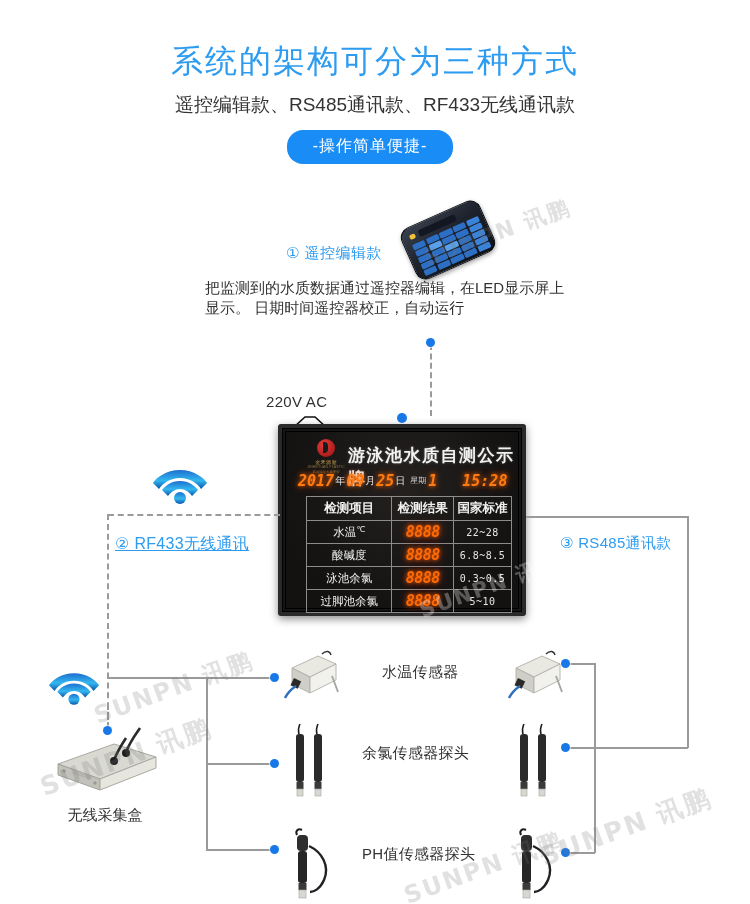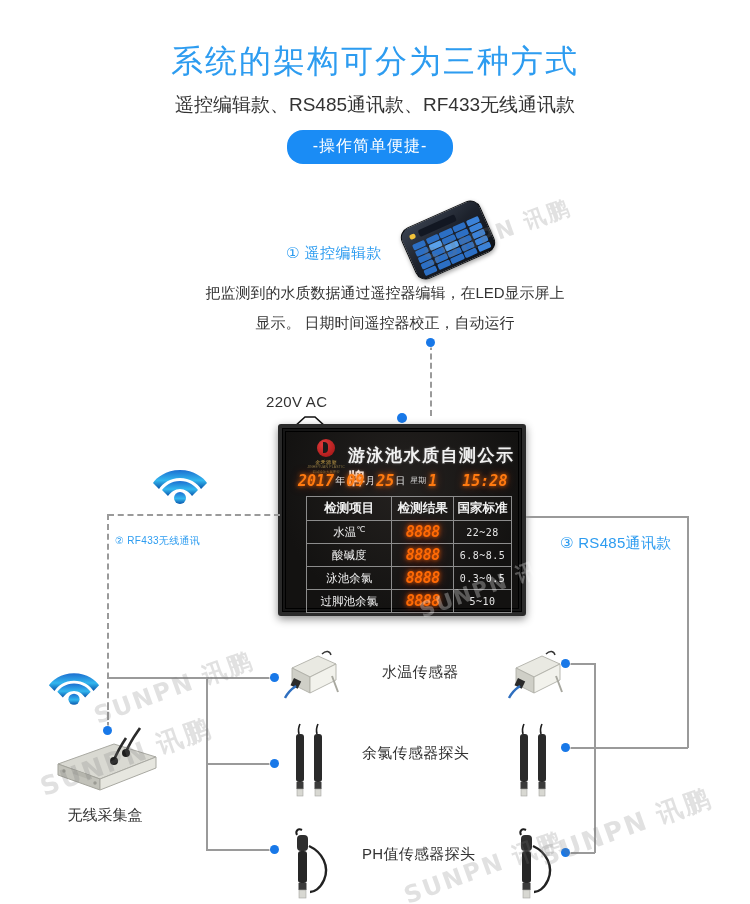--- a/index.html
+++ b/index.html
@@ -33,21 +33,21 @@
     border-radius: 16px; letter-spacing: 1px;
   }
 
   
   .sec1-label {
     position: absolute; left: 286px; top: 244px;
     font-size: 15px; color: #2d9cf0; letter-spacing: .5px;
   }
   .sec1-desc {
     position: absolute; left: 205px; top: 278px; width: 360px;
-    font-size: 15px; color: #333; line-height: 30px; text-align: center;
+    font-size: 15px; color: #333; line-height: 20px; text-align: left;
   }
   .remote {
     position: absolute; left: 405px; top: 212px;
     width: 86px; height: 56px;
     transform: rotate(-24deg);
   }
   .remote-body {
     width: 100%; height: 100%;
     background: linear-gradient(160deg,#3a4250 0%,#1d222c 45%,#0e1116 100%);
     border-radius: 11px;
@@ -174,21 +174,21 @@
     transform: rotate(-20deg);
     letter-spacing: 2px;
     pointer-events: none;
     white-space: nowrap;
   }
   .wm-light { color: rgba(255,255,255,.30); }
 
   
   .lbl-rf {
     position: absolute; left: 115px; top: 534px;
-    font-size: 10px; color: #2d9cf0; letter-spacing: .3px;
+    font-size: 16px; color: #2d9cf0; letter-spacing: .3px; text-decoration: underline;
   }
   .lbl-rs {
     position: absolute; left: 560px; top: 534px;
     font-size: 15px; color: #2d9cf0; letter-spacing: .3px;
   }
 
   
   .dash-top-h {
     position: absolute; left: 108px; top: 514px; width: 172px; height: 0;
     border-top: 2px dashed #9a9a9a;

